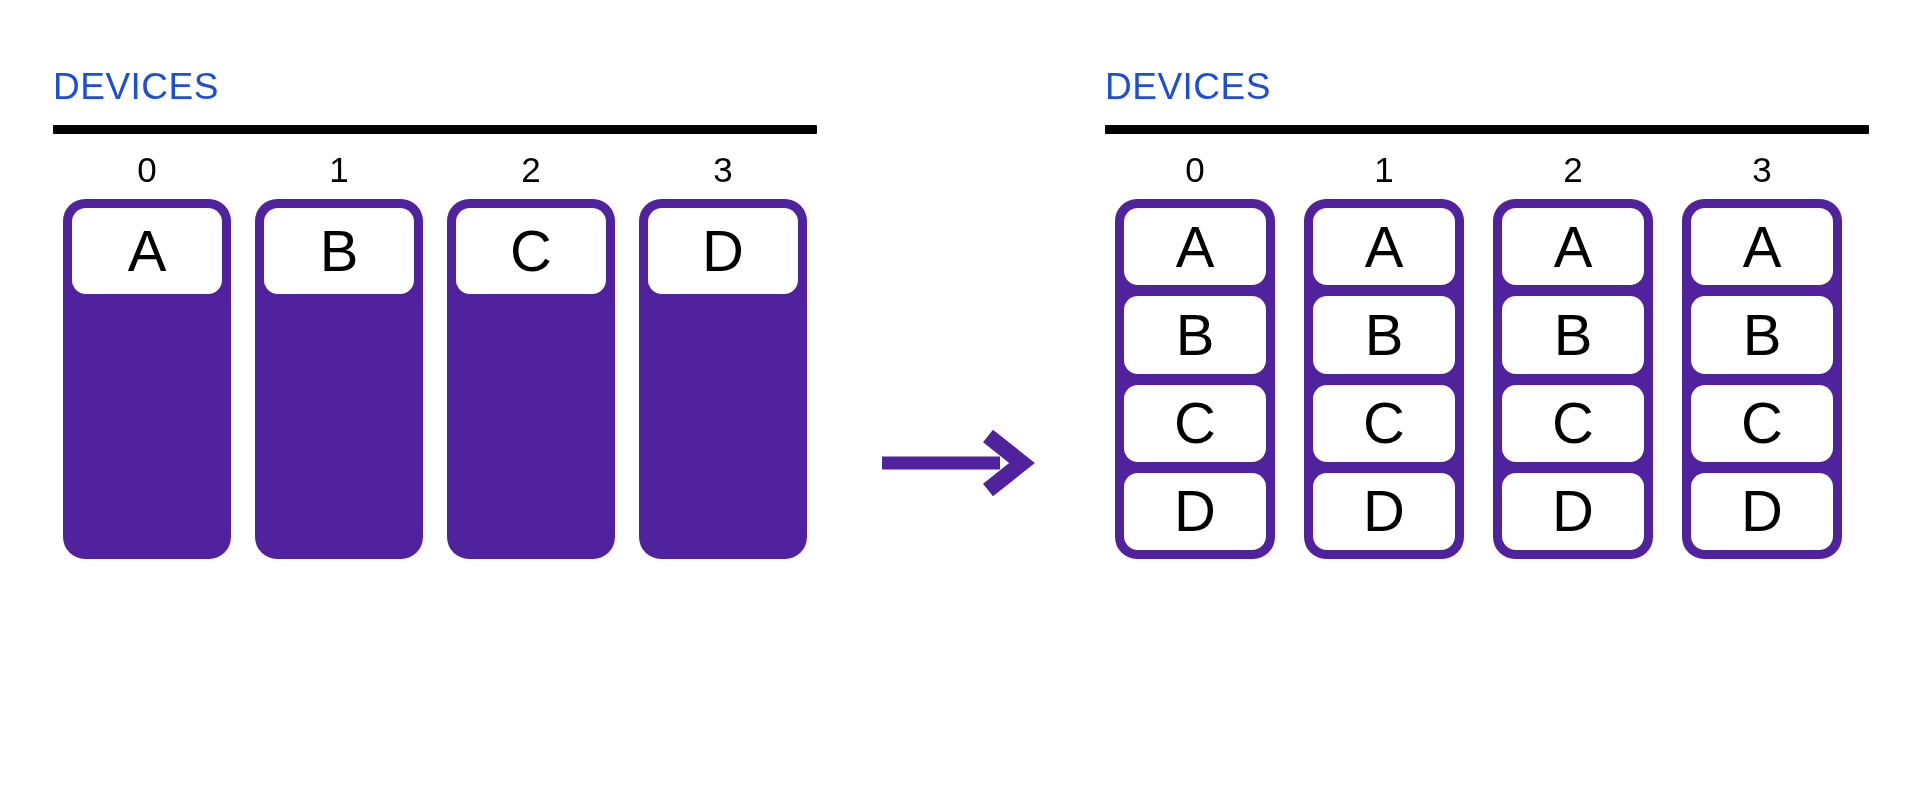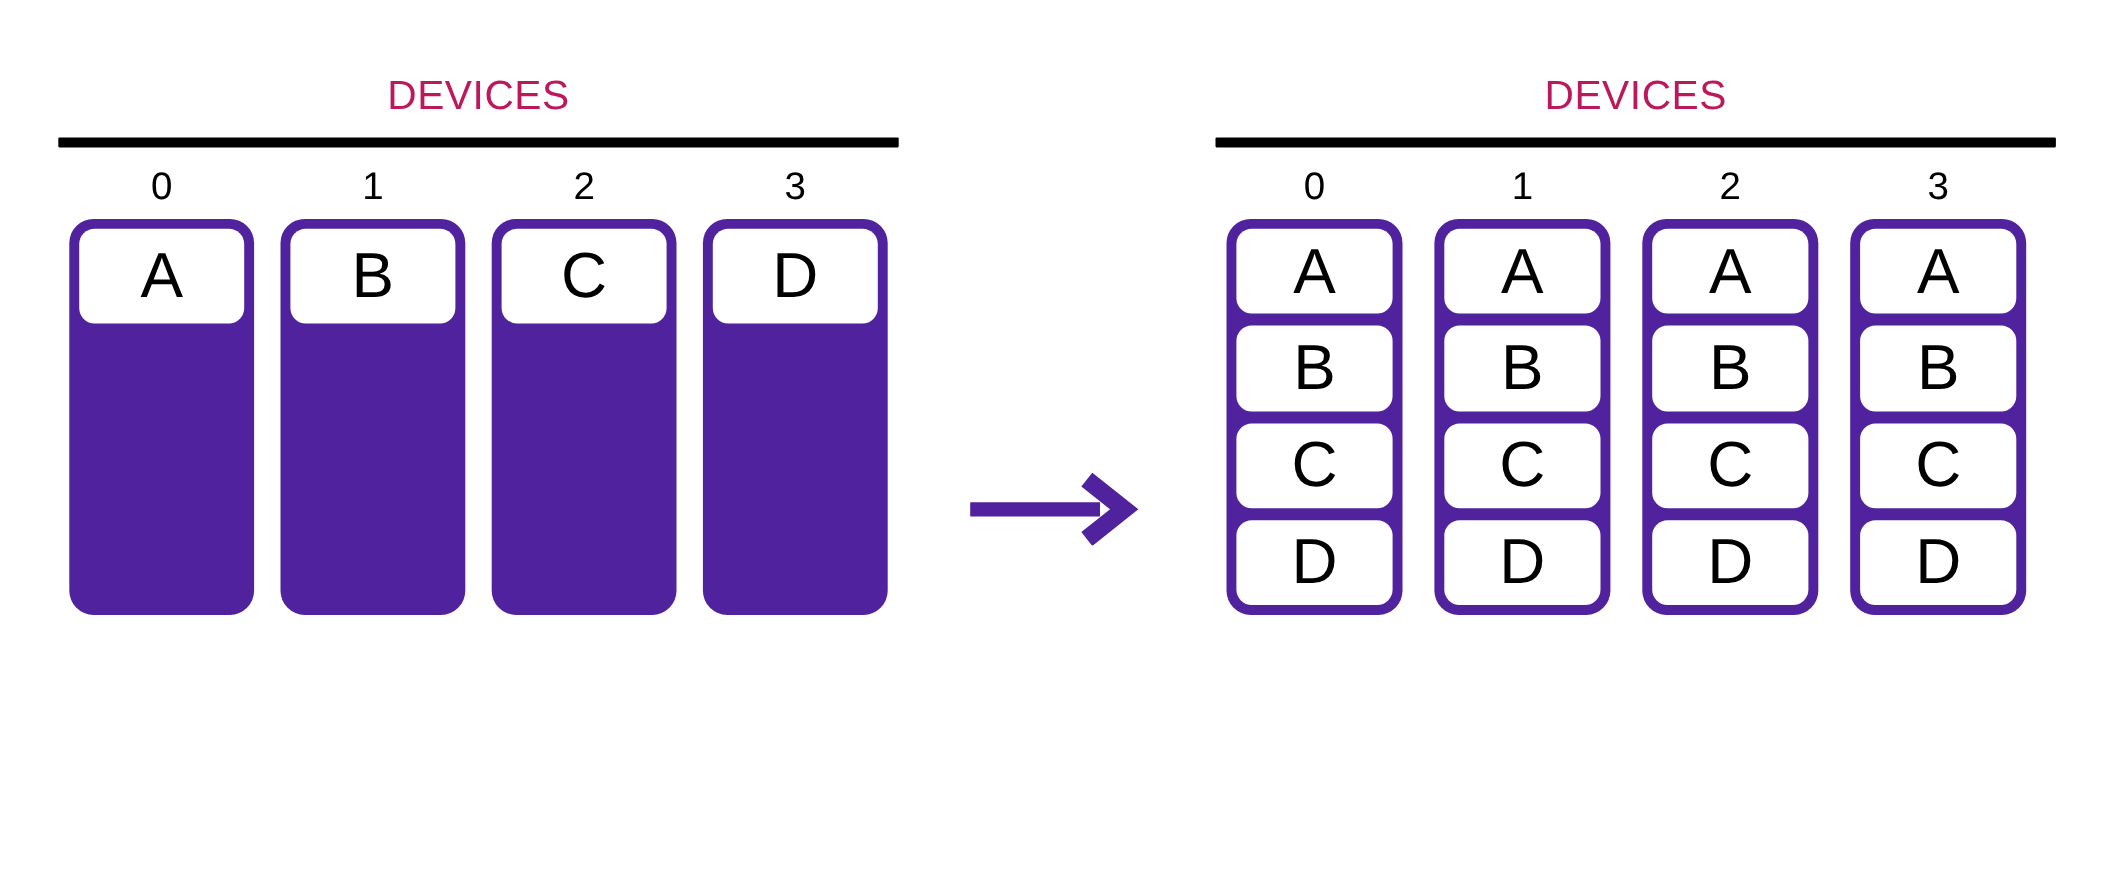--- a/index.html
+++ b/index.html
@@ -26,25 +26,24 @@
   .group {
     position: absolute;
     top: 0;
     height: 798px;
   }
 
   .group-title {
     position: absolute;
     left: 0;
     width: 100%;
-    text-align: center;
     font-size: 37px;
     line-height: 1;
     letter-spacing: 0.5px;
-    color: #be185d;
+    color: #1d4ed8;
     white-space: nowrap;
   }
 
   .group-rule {
     position: absolute;
     background: #000000;
     height: 9px;
     border-radius: 1px;
   }
 

